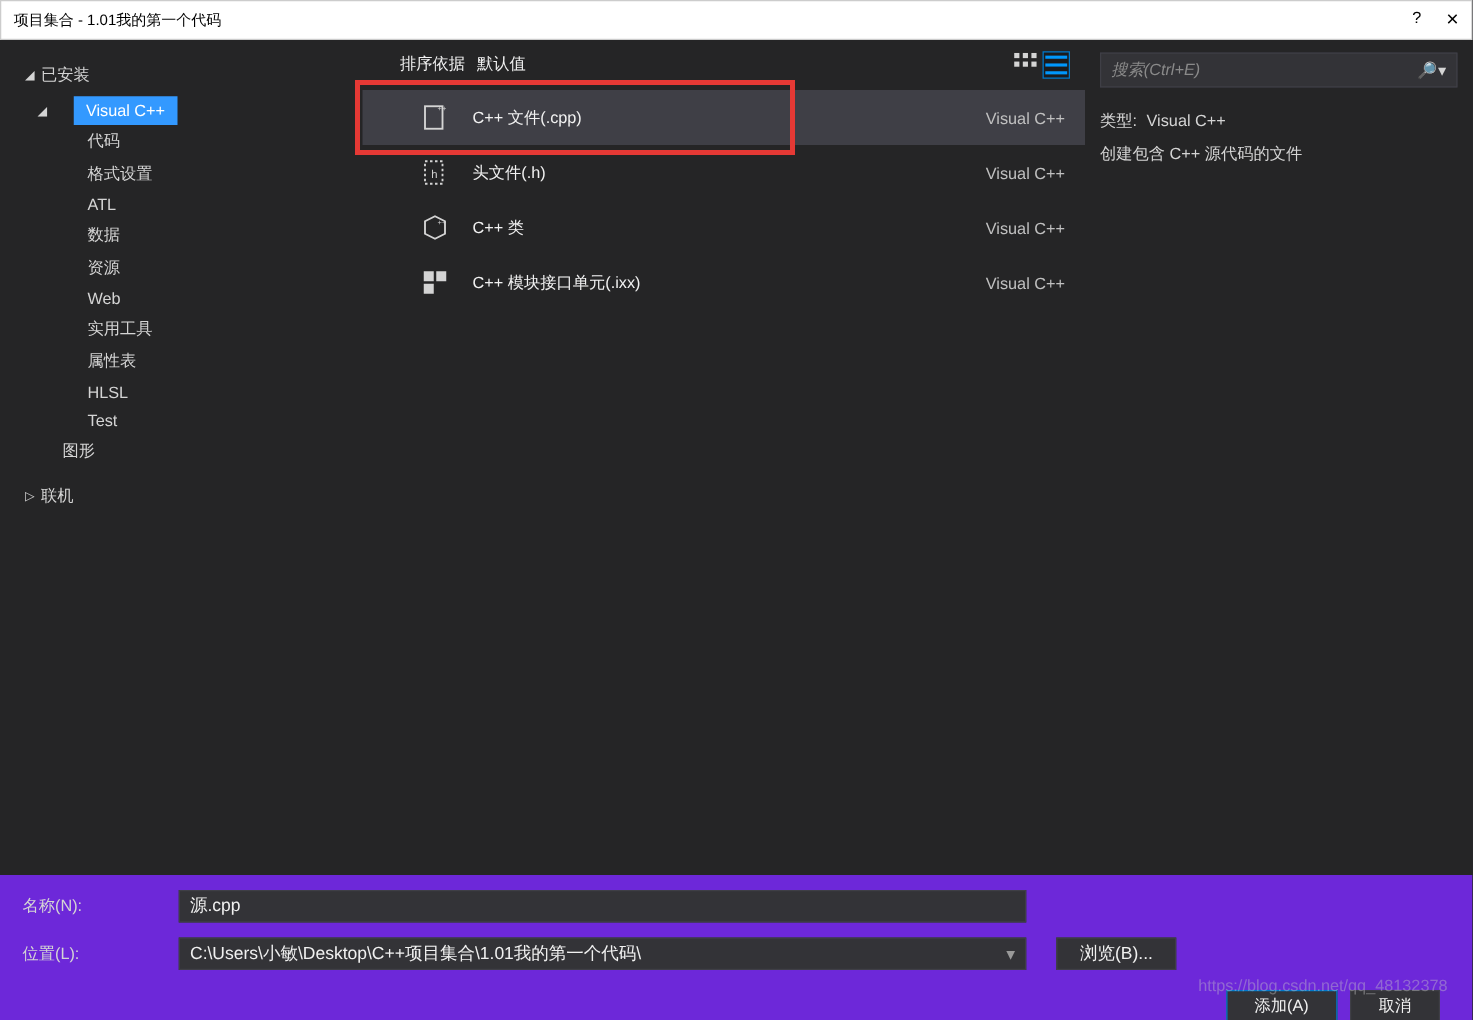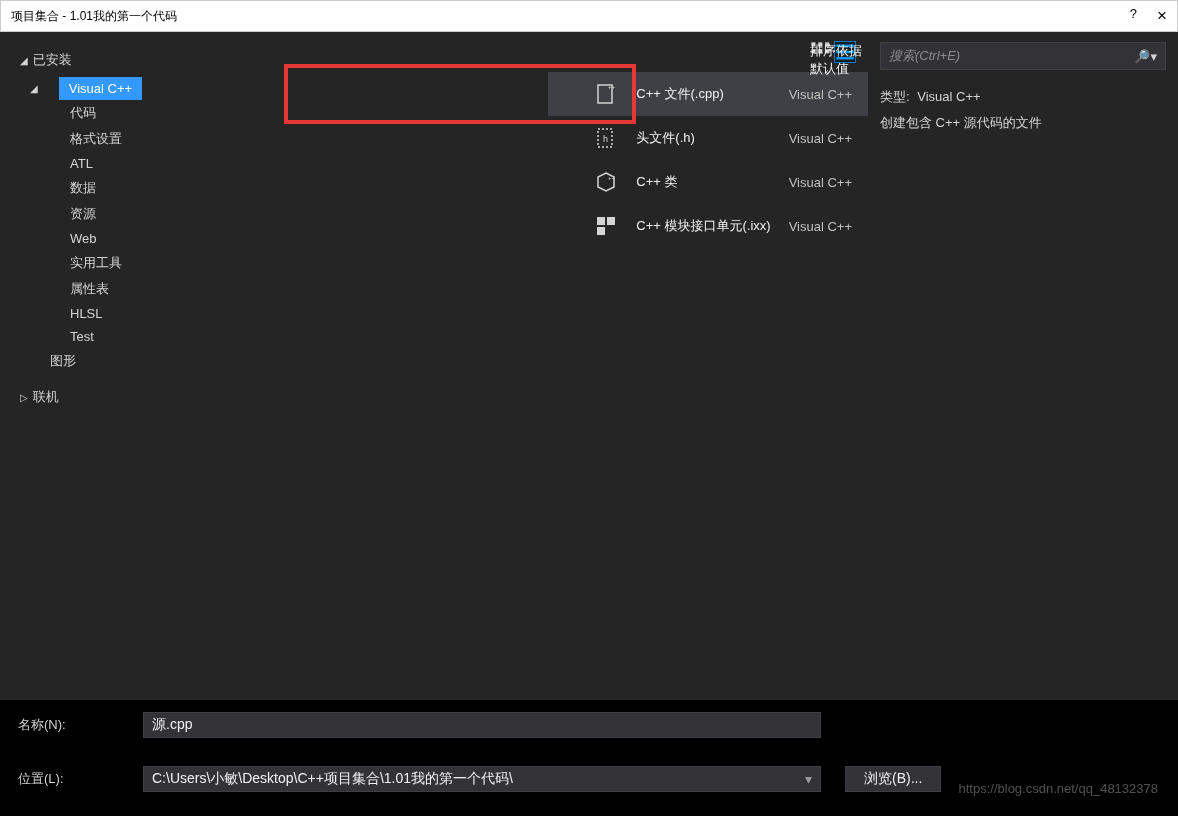--- a/index.html
+++ b/index.html
@@ -12,21 +12,21 @@
     
     .content { display: flex; height: 668px; background: #252526; }
     
     .sidebar { width: 290px; padding: 15px 0 0 12px; font-size: 13px; }
     .tree-item { padding: 4px 8px; display: flex; align-items: center; gap: 5px; cursor: default; }
     .tree-item.root { font-weight: normal; color: #d4d4d4; }
     .tree-item.selected { background: #3399ff; color: #fff; padding: 4px 10px; margin-left: 18px; display: inline-block; }
     .tree-child { padding: 4px 8px 4px 58px; color: #d4d4d4; }
     .arrow { font-size: 10px; color: #d4d4d4; }
     
-    .center { flex: 1; display: flex; flex-direction: column; position: relative; align-items: flex-end; }
+    .center { flex: 1; display: flex; flex-direction: column; position: relative; }
     .topbar { height: 40px; display: flex; align-items: center; justify-content: flex-end; padding: 0 12px 0 30px; gap: 8px; position: relative; }
     .sortlabel-fragment { position: absolute; left: 30px; top: 10px; font-size: 13px; color: #f1f1f1; }
     .view-icons { display: flex; gap: 2px; }
     .view-icon { width: 22px; height: 22px; display: flex; align-items: center; justify-content: center; color: #d4d4d4; }
     .view-icon.active { border: 1px solid #007acc; background: #1b1b1c; color: #0097fb; }
     
     .template-list { flex: 1; }
     .template-item { display: flex; align-items: center; padding: 10px 16px 10px 46px; gap: 18px; font-size: 13px; }
     .template-item.selected { background: #3f3f46; }
     .template-icon { width: 24px; height: 24px; display: flex; align-items: center; justify-content: center; color: #d4d4d4; }
@@ -34,21 +34,21 @@
     .template-lang { color: #c0c0c0; font-size: 13px; }
     
     .highlight-box { position: absolute; border: 4px solid #e53935; left: -6px; top: 32px; width: 352px; height: 60px; pointer-events: none; z-index: 10; }
     
     .rightpanel { width: 310px; background: #252526; padding: 10px 12px; font-size: 13px; }
     .search-box { width: 100%; height: 28px; background: #333337; border: 1px solid #3f3f46; color: #999; padding: 0 8px; display: flex; align-items: center; margin-bottom: 18px; }
     .search-box .placeholder { flex: 1; color: #8a8a8a; font-style: italic; }
     .search-box .search-glyph { color: #d4d4d4; font-size: 13px; }
     .desc-line { color: #d4d4d4; margin-bottom: 8px; }
     
-    .bottom { height: 116px; background: #000000; padding: 12px 18px; display: flex; flex-direction: column; gap: 28px; font-size: 13px; }
+    .bottom { height: 116px; background: #6d28d9; padding: 12px 18px; display: flex; flex-direction: column; gap: 12px; font-size: 13px; }
     .form-row { display: flex; align-items: center; }
     .form-label { width: 125px; color: #d4d4d4; }
     .form-input { flex: 0 0 678px; background: #333337; border: 1px solid #3f3f46; color: #f1f1f1; height: 26px; padding: 0 8px; font-size: 14px; display: flex; align-items: center; }
     .form-input.dropdown { justify-content: space-between; }
     .browse-btn { margin-left: 24px; background: #333337; border: 1px solid #3f3f46; color: #f1f1f1; height: 26px; padding: 0 18px; font-size: 14px; cursor: default; }
     .button-row { display: flex; justify-content: flex-end; gap: 10px; padding-right: 8px; margin-top: 4px;}
     .action-btn { background: #333337; border: 1px solid #3f3f46; color: #f1f1f1; height: 26px; padding: 0 22px; font-size: 13px; cursor: default; }
     .action-btn.primary { border: 1px solid #007acc; }
     
     .watermark { position: absolute; right: 20px; bottom: 20px; color: rgba(200,200,200,0.4); font-size: 13px; pointer-events: none; }

